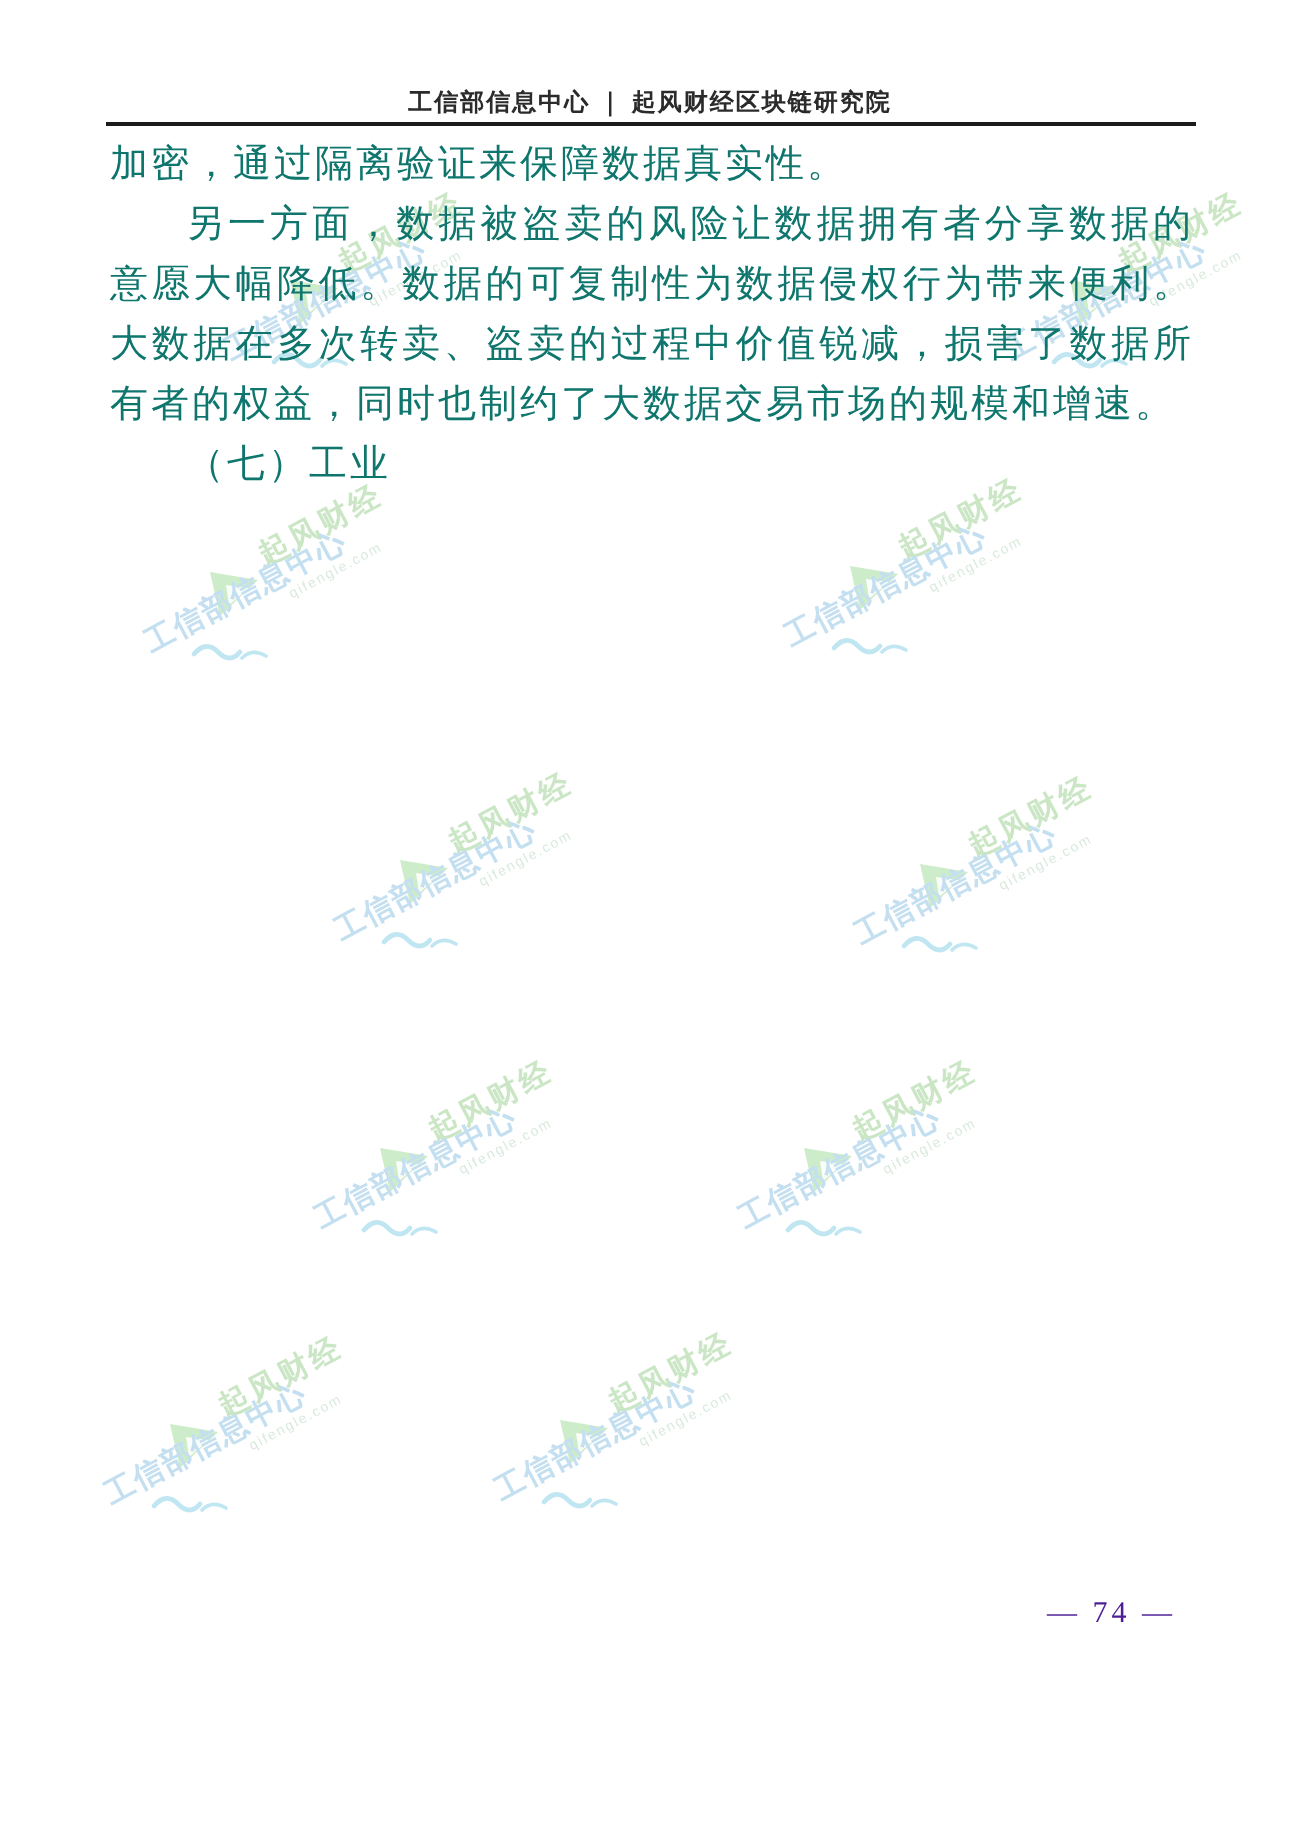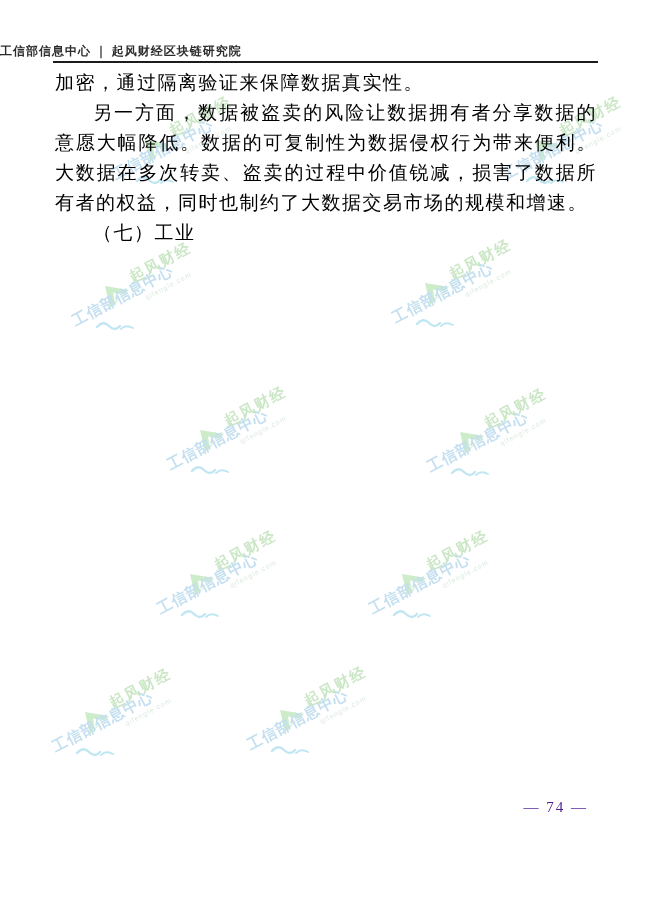--- a/index.html
+++ b/index.html
@@ -9,39 +9,40 @@
     position: relative;
     overflow: hidden;
     font-family: "Liberation Serif", "DejaVu Serif", serif;
   }
   .page { position: absolute; inset: 0; }
 
   
   .header-title {
     position: absolute;
     top: 43px; left: 0; right: 0;
+    text-align: center;
     font-size: 12px;
     font-weight: bold;
     color: #2b2b2b;
     letter-spacing: 1px;
     z-index: 2;
   }
   .header-rule {
     position: absolute;
     top: 61px; left: 53px; right: 52px;
     border-top: 2px solid #1c1c1c;
     z-index: 2;
   }
 
   
   .content {
     position: absolute;
     top: 68px; left: 55px; right: 53px;
     z-index: 1;
-    color: #000000;
+    color: #0f766e;
     font-size: 19px;
     line-height: 30px;
     text-align: justify;
     text-justify: inter-character;
     letter-spacing: 1.5px;
   }
   .content p { margin: 0; }
   .content p.indent { text-indent: 2em; }
   .content p.bold { font-weight: normal; }
 

